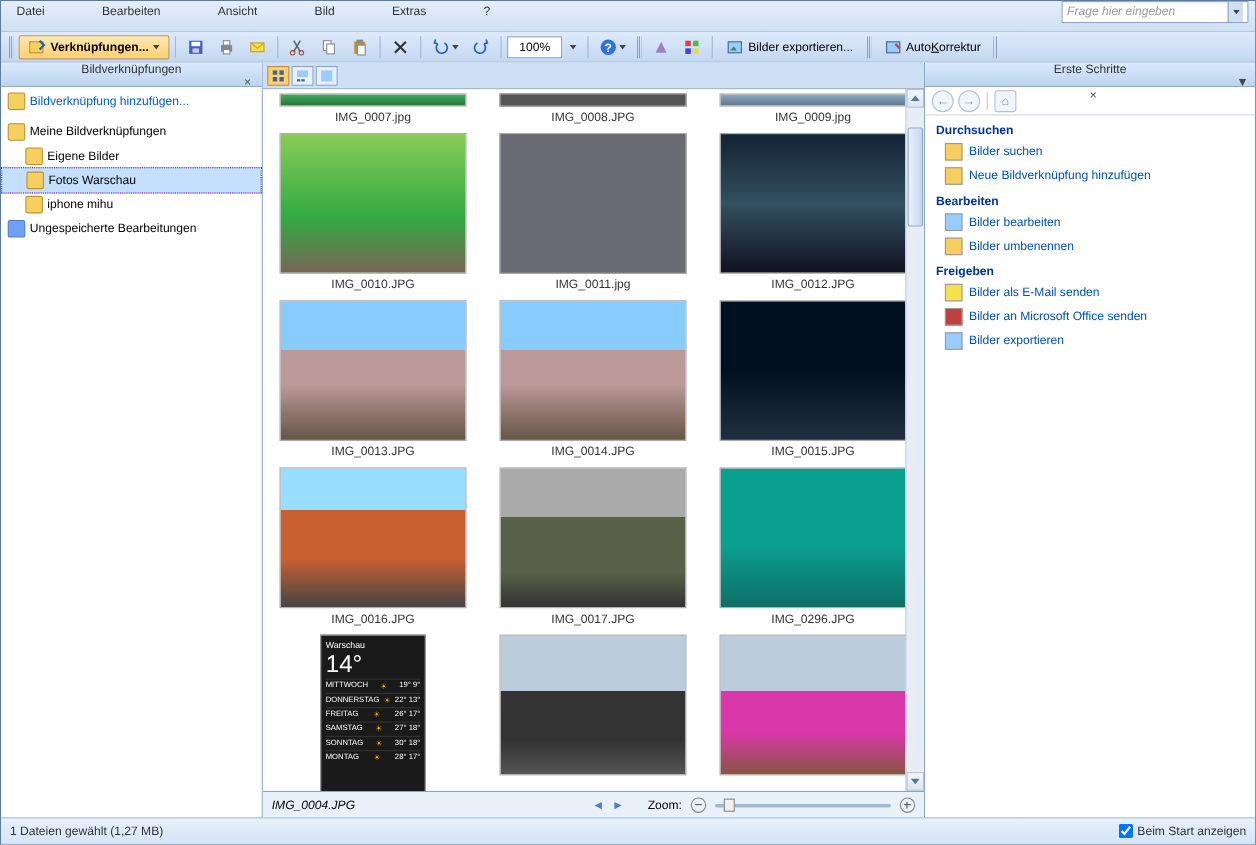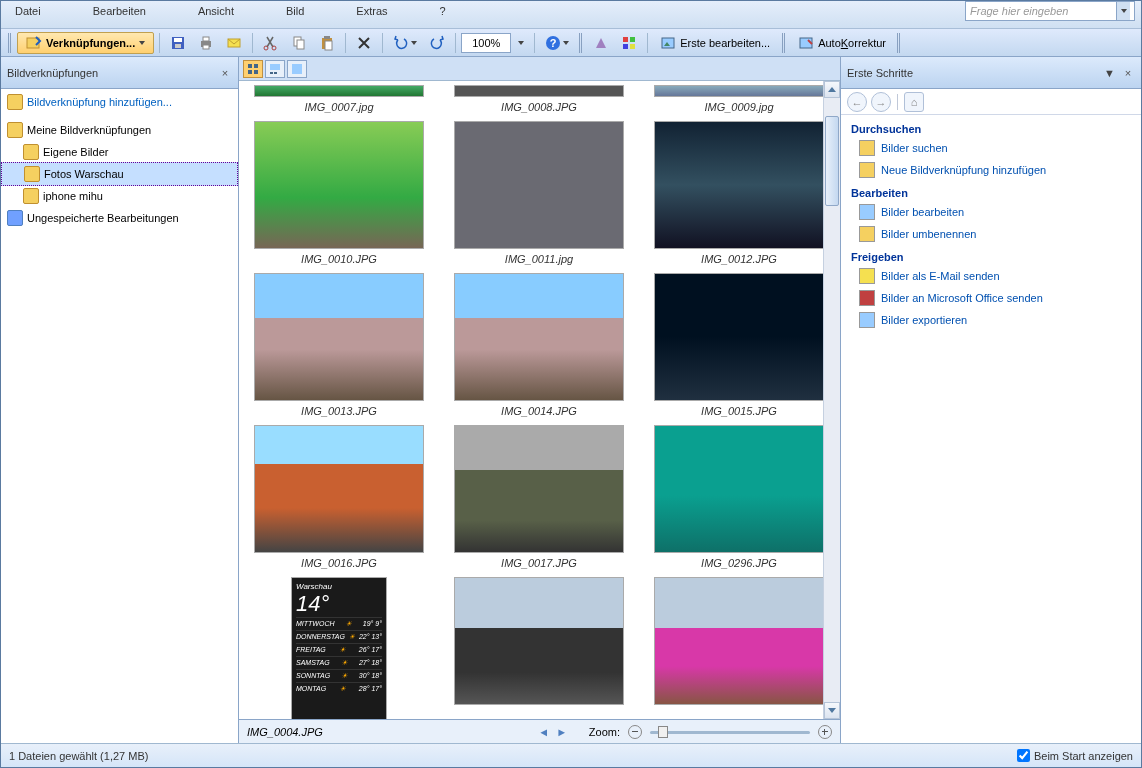--- a/index.html
+++ b/index.html
@@ -18,35 +18,35 @@
 .helpbox .dd { width: 14px; height: 18px; margin-left: auto; background: #d0e0f2; border-left: 1px solid #8aa5c8; display: flex; align-items: center; justify-content: center; }
 .toolbar { height: 28px; background: linear-gradient(#dfeafc,#c3d8f0); display: flex; align-items: center; padding: 2px 4px; gap: 2px; border-bottom: 1px solid #8aa5c8; }
 .tb-btn { height: 22px; padding: 0 4px; border: 1px solid transparent; display: flex; align-items: center; justify-content: center; cursor: pointer; border-radius: 2px; }
 .tb-btn.big { border: 1px solid #c0a050; background: linear-gradient(#ffe8b0,#ffd070); padding: 0 8px; font-weight: bold; }
 .tb-sep { width: 1px; height: 20px; background: #a0b8d0; margin: 0 3px; }
 .tb-sep.grab { width: 4px; background: repeating-linear-gradient(90deg,#88a0c0 0 1px,transparent 1px 2px); }
 .zoom-input { width: 50px; height: 20px; border: 1px solid #8aa5c8; background: #fff; text-align: center; font-size: 11px; }
 .icon { width: 16px; height: 16px; display: inline-block; }
 .content { flex: 1; display: flex; background: #fff; overflow: hidden; }
 .sidebar-left { width: 238px; display: flex; flex-direction: column; border-right: 1px solid #8aa5c8; background: #fff; }
-.pane-header { height: 32px; background: linear-gradient(#dceafc,#bcd4f0); border-bottom: 1px solid #8aa5c8; display: flex; align-items: center; padding: 0 6px; font-size: 11px; color: #333; }
+.pane-header { height: 22px; background: linear-gradient(#dceafc,#bcd4f0); border-bottom: 1px solid #8aa5c8; display: flex; align-items: center; padding: 0 6px; font-size: 11px; color: #333; flex-direction: column; }
 .pane-header .close-x { margin-left: auto; cursor: pointer; width: 14px; text-align: center; color: #555; }
 .tree { flex: 1; padding: 2px 0; overflow: auto; }
 .tree-item { display: flex; align-items: center; padding: 3px 6px; cursor: pointer; gap: 4px; }
 .tree-item.link { color: #0060c0; }
 .tree-item.selected { background: #c5dfff; border: 1px dotted #609; margin: -1px 0; }
 .tree-item.lvl1 { padding-left: 22px; }
 .tree-icon { width: 16px; height: 16px; background: #f5d060; border: 1px solid #c09030; border-radius: 2px; flex-shrink: 0; }
 .tree-icon.blue { background: #70a0ff; border-color: #5080c0; }
 .main { flex: 1; display: flex; flex-direction: column; background: #fff; border-right: 1px solid #8aa5c8; }
 .main-toolbar { height: 24px; background: #cfe0f5; display: flex; align-items: center; padding: 0 4px; gap: 2px; border-bottom: 1px solid #a0b8d0; }
 .view-btn { width: 20px; height: 18px; border: 1px solid #8aa5c8; background: #e8f0fa; cursor: pointer; display:flex;align-items:center;justify-content:center; }
 .thumbs-wrap { flex: 1; overflow: auto; padding: 4px 10px 10px 10px; position: relative; }
 .thumbs { display: grid; grid-template-columns: repeat(3, 180px); gap: 8px 20px; }
-.thumb-cell { display: flex; flex-direction: column; align-items: center; font-style: italic; }
+.thumb-cell { display: flex; flex-direction: column; align-items: center; }
 .thumb-img { width: 170px; height: 128px; background: #888; border: 1px solid #aaa; }
 .thumb-img.partial-top { height: 12px; width: 170px; }
 .thumb-label { margin-top: 4px; font-size: 11px; color: #333; }
 .main-status { height: 24px; border-top: 1px solid #8aa5c8; display: flex; align-items: center; padding: 0 8px; gap: 8px; background: #e8f0fa; }
 .main-status .fn { flex: 0 0 auto; font-style: italic; }
 .main-status .nav { display:flex; gap:4px; align-items:center; }
 .main-status .nav-btn { width:14px; height:14px; display:flex; align-items:center; justify-content:center; color:#5080c0; cursor:pointer; }
 .main-status .zlabel { margin-left: 12px; }
 .slider { width: 160px; height: 14px; position: relative; }
 .slider .track { position:absolute; top:6px; left:0; right:0; height:3px; background:#a0b8d0; border-radius:2px; }
@@ -185,21 +185,21 @@
           <rect x="2" y="9" width="5" height="5" fill="#4040e0"></rect>
           <rect x="9" y="9" width="5" height="5" fill="#e0e040"></rect>
         </svg>
       </div>
     <div class="tb-sep"></div>
     <div class="tb-btn" style="padding:0 6px">
       <svg class="icon" viewBox="0 0 16 16">
           <rect x="2" y="3" width="12" height="10" fill="#9cf" stroke="#468"></rect>
           <polygon points="4,11 7,7 10,11" fill="#486"></polygon>
         </svg>
-      <span style="margin-left:4px">Erste bearbeiten...</span>
+      <span style="margin-left:4px">Bilder exportieren...</span>
     </div>
     <div class="tb-sep grab"></div>
     <div class="tb-btn" style="padding:0 6px">
       <svg class="icon" viewBox="0 0 16 16">
           <rect x="2" y="3" width="12" height="10" fill="#9cf" stroke="#468"></rect>
           <path d="M10 5 l4 4" stroke="#c04040" stroke-width="2"></path>
         </svg>
       <span style="margin-left:4px">Auto<u>K</u>orrektur</span>
     </div>
     <div class="tb-sep grab" style="margin-left:2px"></div>

